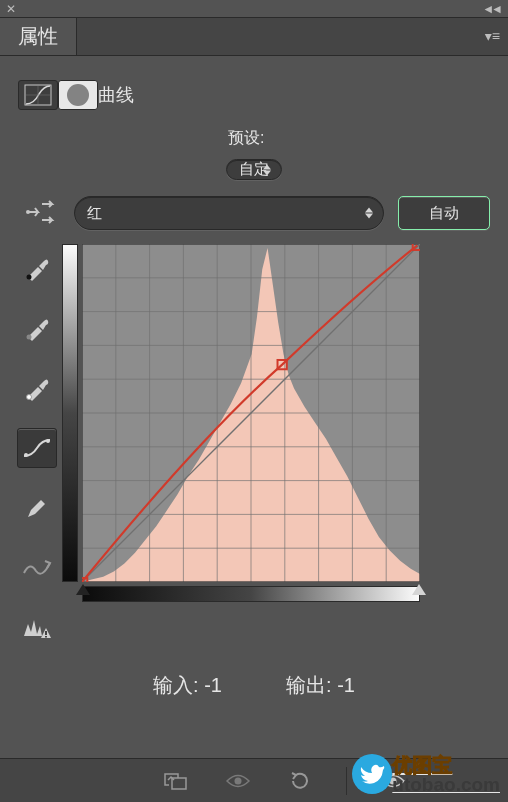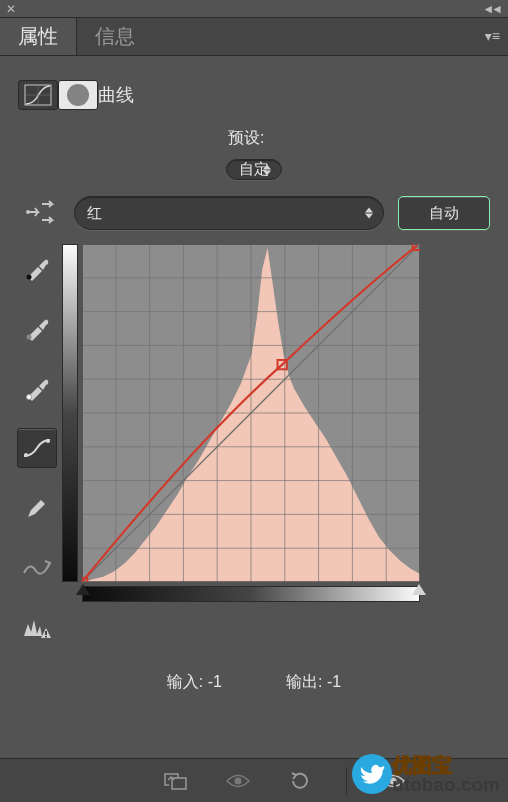--- a/index.html
+++ b/index.html
@@ -174,54 +174,53 @@
   position:absolute; top:-2px;
   width:0;height:0; border-left:7px solid transparent; border-right:7px solid transparent; border-bottom:11px solid #d5d5d5;
 }
 .slider-tri.black { left:-6px; border-bottom-color:#222; }
 .slider-tri.white { right:-6px; }
 
 
 .io-row {
   display:flex; justify-content:center; gap:64px;
   padding: 24px 0 8px 0;
-  font-size:16px;
+  font-size:20px;
 }
 
 
 .bottom-bar {
   position:absolute;
   bottom:0; left:0; right:0;
   height:44px;
   background:#454545;
   border-top:1px solid #2a2a2a;
   display:flex; align-items:center; justify-content:center; gap:30px;
   padding-left: 60px;
 }
 .bottom-bar .sep { width:1px; height:28px; background:#2f2f2f; }
 .bicon { width:32px; height:24px; display:flex; align-items:center; justify-content:center; opacity:0.7; cursor:pointer;}
 
 
-.watermark { position:absolute; right:8px; bottom:8px; display:flex; align-items:center; }
+.watermark { position:absolute; right:8px; bottom:8px; display:flex; align-items:center; text-decoration:underline;}
 .wm-bird { width:40px;height:40px; border-radius:50%; background:#2aa9e0; display:flex;align-items:center;justify-content:center;}
 .wm-text { display:flex; flex-direction:column; line-height:1; }
 .wm-cn { color:#ff9b1a; font-weight:900; font-size:20px; -webkit-text-stroke:1px #6b3e00;}
 .wm-url { color:#3a3a3a; font-size:19px; font-weight:bold; font-family:Arial;}
 </style>
 </head>
 <body>
 
 <div class="top-strip">
   <span class="top-close">✕</span>
   <span class="top-collapse">◄◄</span>
 </div>
 
 <div class="tab-row">
   <div class="tab active">属性</div>
-  <div class="tab">信息</div>
   <div class="panel-menu">▾≡</div>
 </div>
 
 <div class="adj-header">
   <div class="curves-chip">
     <svg width="28" height="22" viewBox="0 0 28 22">
         <rect x="1" y="1" width="26" height="20" fill="none" stroke="#c8c8c8" stroke-width="1"></rect>
         <path d="M2 20 Q 10 20 15 10 Q 20 2 26 2" fill="none" stroke="#d8d8d8" stroke-width="1.5"></path>
         <line x1="2" y1="11" x2="26" y2="11" stroke="#7a7a7a" stroke-width="0.5"></line>
         <line x1="14" y1="2" x2="14" y2="20" stroke="#7a7a7a" stroke-width="0.5"></line>

